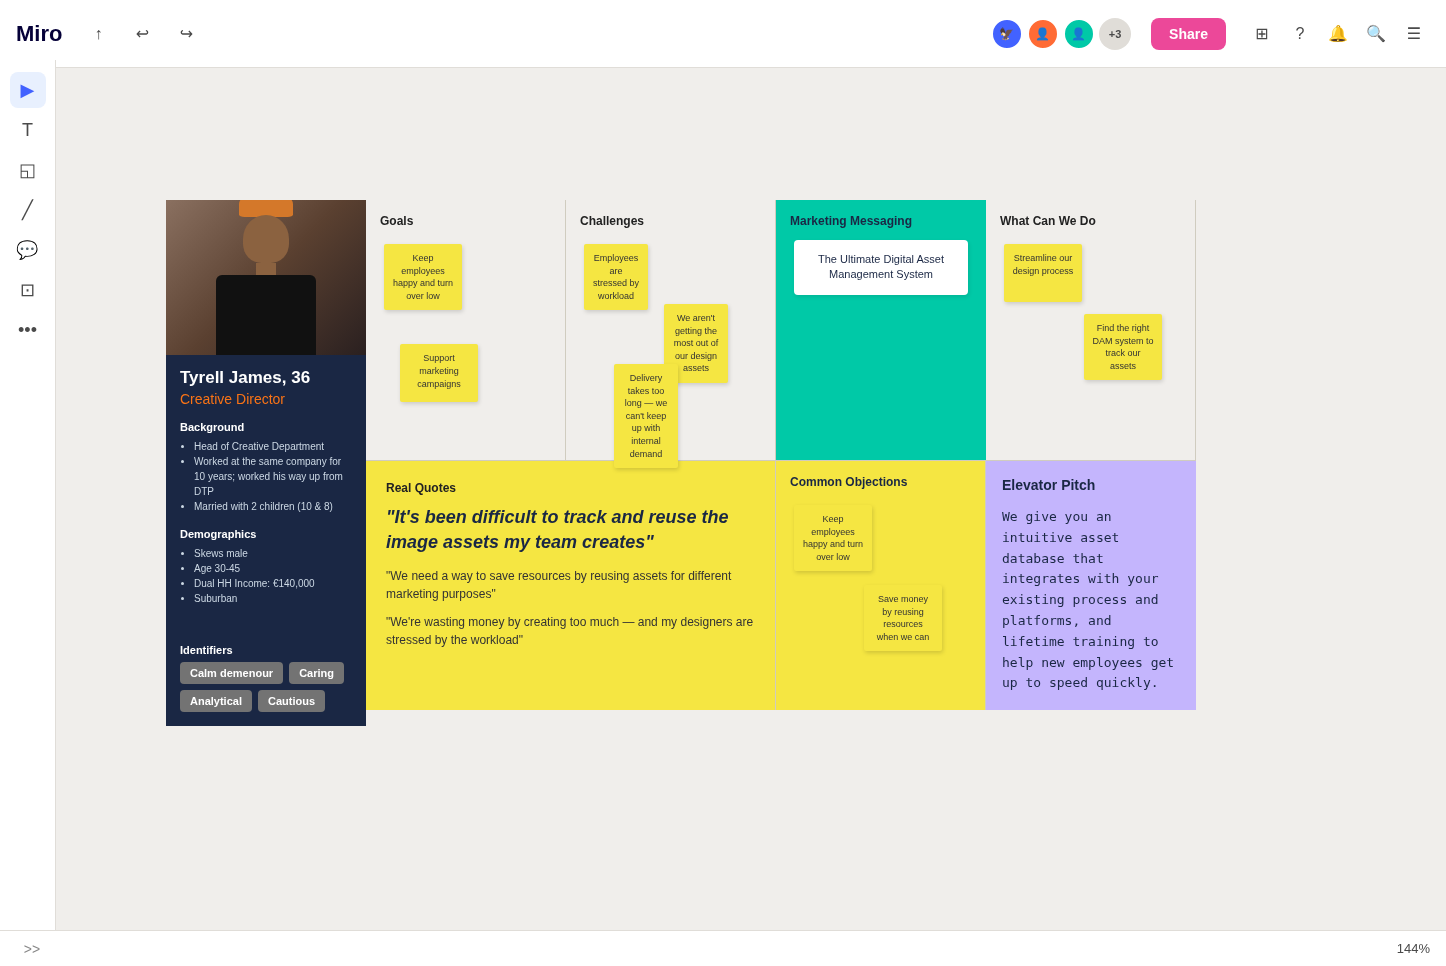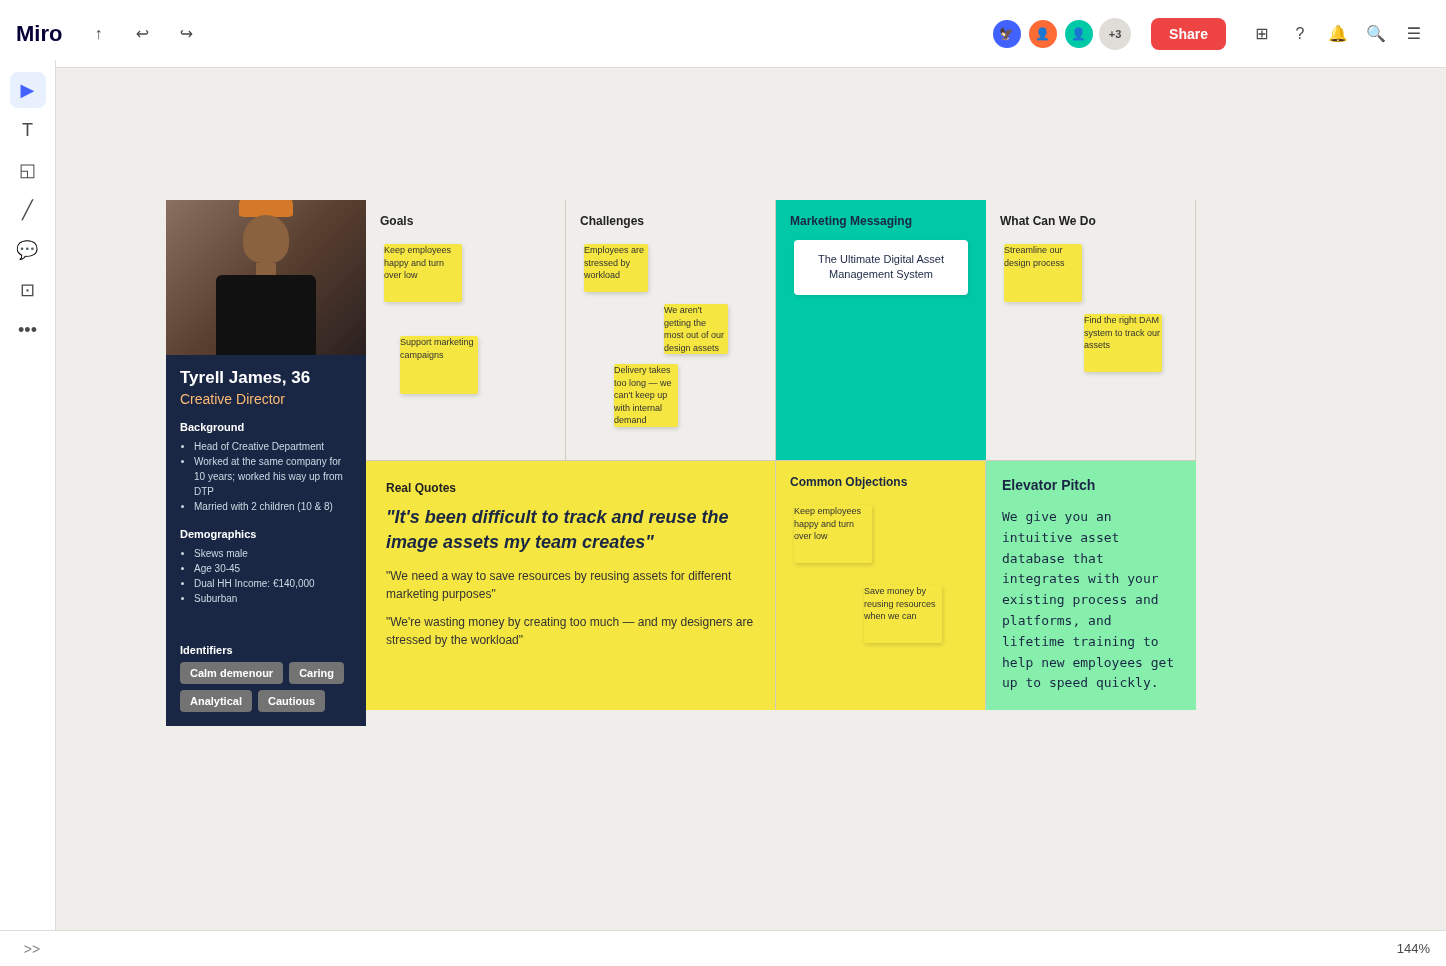--- a/index.html
+++ b/index.html
@@ -20,21 +20,21 @@
     .avatar-group { display: flex; align-items: center; gap: 4px; }
     .avatar {
       width: 32px; height: 32px; border-radius: 50%; border: 2px solid #fff;
       display: flex; align-items: center; justify-content: center; font-size: 12px; font-weight: 600; color: #fff;
     }
     .avatar-count {
       width: 32px; height: 32px; border-radius: 50%; background: #e0ddd8;
       display: flex; align-items: center; justify-content: center; font-size: 11px; font-weight: 600; color: #4a4a4a;
     }
     .share-btn {
-      background: #ef4444; color: #fff; border: none; border-radius: 8px;
+      background: #ec4899; color: #fff; border: none; border-radius: 8px;
       padding: 8px 18px; font-size: 14px; font-weight: 600; cursor: pointer; margin: 0 8px;
     }
     .topbar-right-icons { display: flex; align-items: center; gap: 6px; }
 
     
     #left-toolbar {
       position: fixed; left: 0; top: 60px; bottom: 0; width: 56px;
       background: #fff; border-right: 1px solid #e0ddd8;
       display: flex; flex-direction: column; align-items: center; padding: 12px 0; gap: 4px; z-index: 100;
     }
@@ -65,21 +65,21 @@
       display: flex; gap: 0;
     }
 
     
     .profile-card {
       width: 200px; background: #1a2744; color: #fff;
       padding: 0; display: flex; flex-direction: column; min-height: 500px;
     }
     .profile-info { padding: 12px 14px; flex: 1; }
     .profile-name { font-size: 17px; font-weight: 700; color: #fff; line-height: 1.3; margin-bottom: 2px; }
-    .profile-title { font-size: 14px; color: #fdba74; margin-bottom: 14px; }
+    .profile-title { font-size: 14px; color: #f97316; margin-bottom: 14px; }
     .section-heading { font-size: 11px; font-weight: 700; color: #fff; margin-bottom: 6px; }
     .bullet-list { list-style: disc; padding-left: 14px; font-size: 10px; color: #ccd8e4; line-height: 1.5; margin-bottom: 14px; }
     .identifiers-section { padding: 12px 14px 14px; }
     .identifier-tags { display: flex; flex-wrap: wrap; gap: 6px; }
     .tag {
       background: #737373; color: #fff; border-radius: 4px;
       padding: 5px 10px; font-size: 11px; font-weight: 600; cursor: pointer;
     }
 
     
@@ -99,26 +99,26 @@
     .grid-col-challenges { width: 210px; }
     .grid-col-whatcando { width: 210px; }
     .grid-col-marketing { width: 210px; background: #00c9a7; }
     .col-header { font-size: 12px; font-weight: 700; color: #222; margin-bottom: 12px; }
     .col-header-dark { color: #1a2744; }
 
     
     .bottom-section { display: flex; border-radius: 28px; }
     .grid-col-quotes { width: 410px; background: #f5e642; padding: 20px; border-right: 1px solid #d0ccbf; min-height: 240px; }
     .grid-col-objections { width: 210px; background: #f5e642; padding: 14px; border-right: 1px solid #d0ccbf; min-height: 240px; }
-    .grid-col-elevator { width: 210px; background: #86efac; padding: 16px; min-height: 240px; }
+    .grid-col-elevator { width: 210px; background: #c4b5fd; padding: 16px; min-height: 240px; }
 
     
     .sticky {
-      background: #f5e642; border-radius: 2px;
-      font-size: 9px; color: #333; line-height: 1.4; text-align: left;
+      background: #f5e642; padding: 8px; border-radius: 2px;
+      font-size: 9px; color: #333; line-height: 1.4; text-align: center;
       display: inline-block; box-shadow: 1px 2px 4px rgba(0,0,0,0.15);
       margin: 4px;
     }
     .sticky-sm { width: 64px; min-height: 48px; }
     .sticky-md { width: 78px; min-height: 58px; }
 
     
     .marketing-card {
       background: #fff; border-radius: 4px; padding: 12px;
       font-size: 11px; color: #1a2744; text-align: center; line-height: 1.4;

